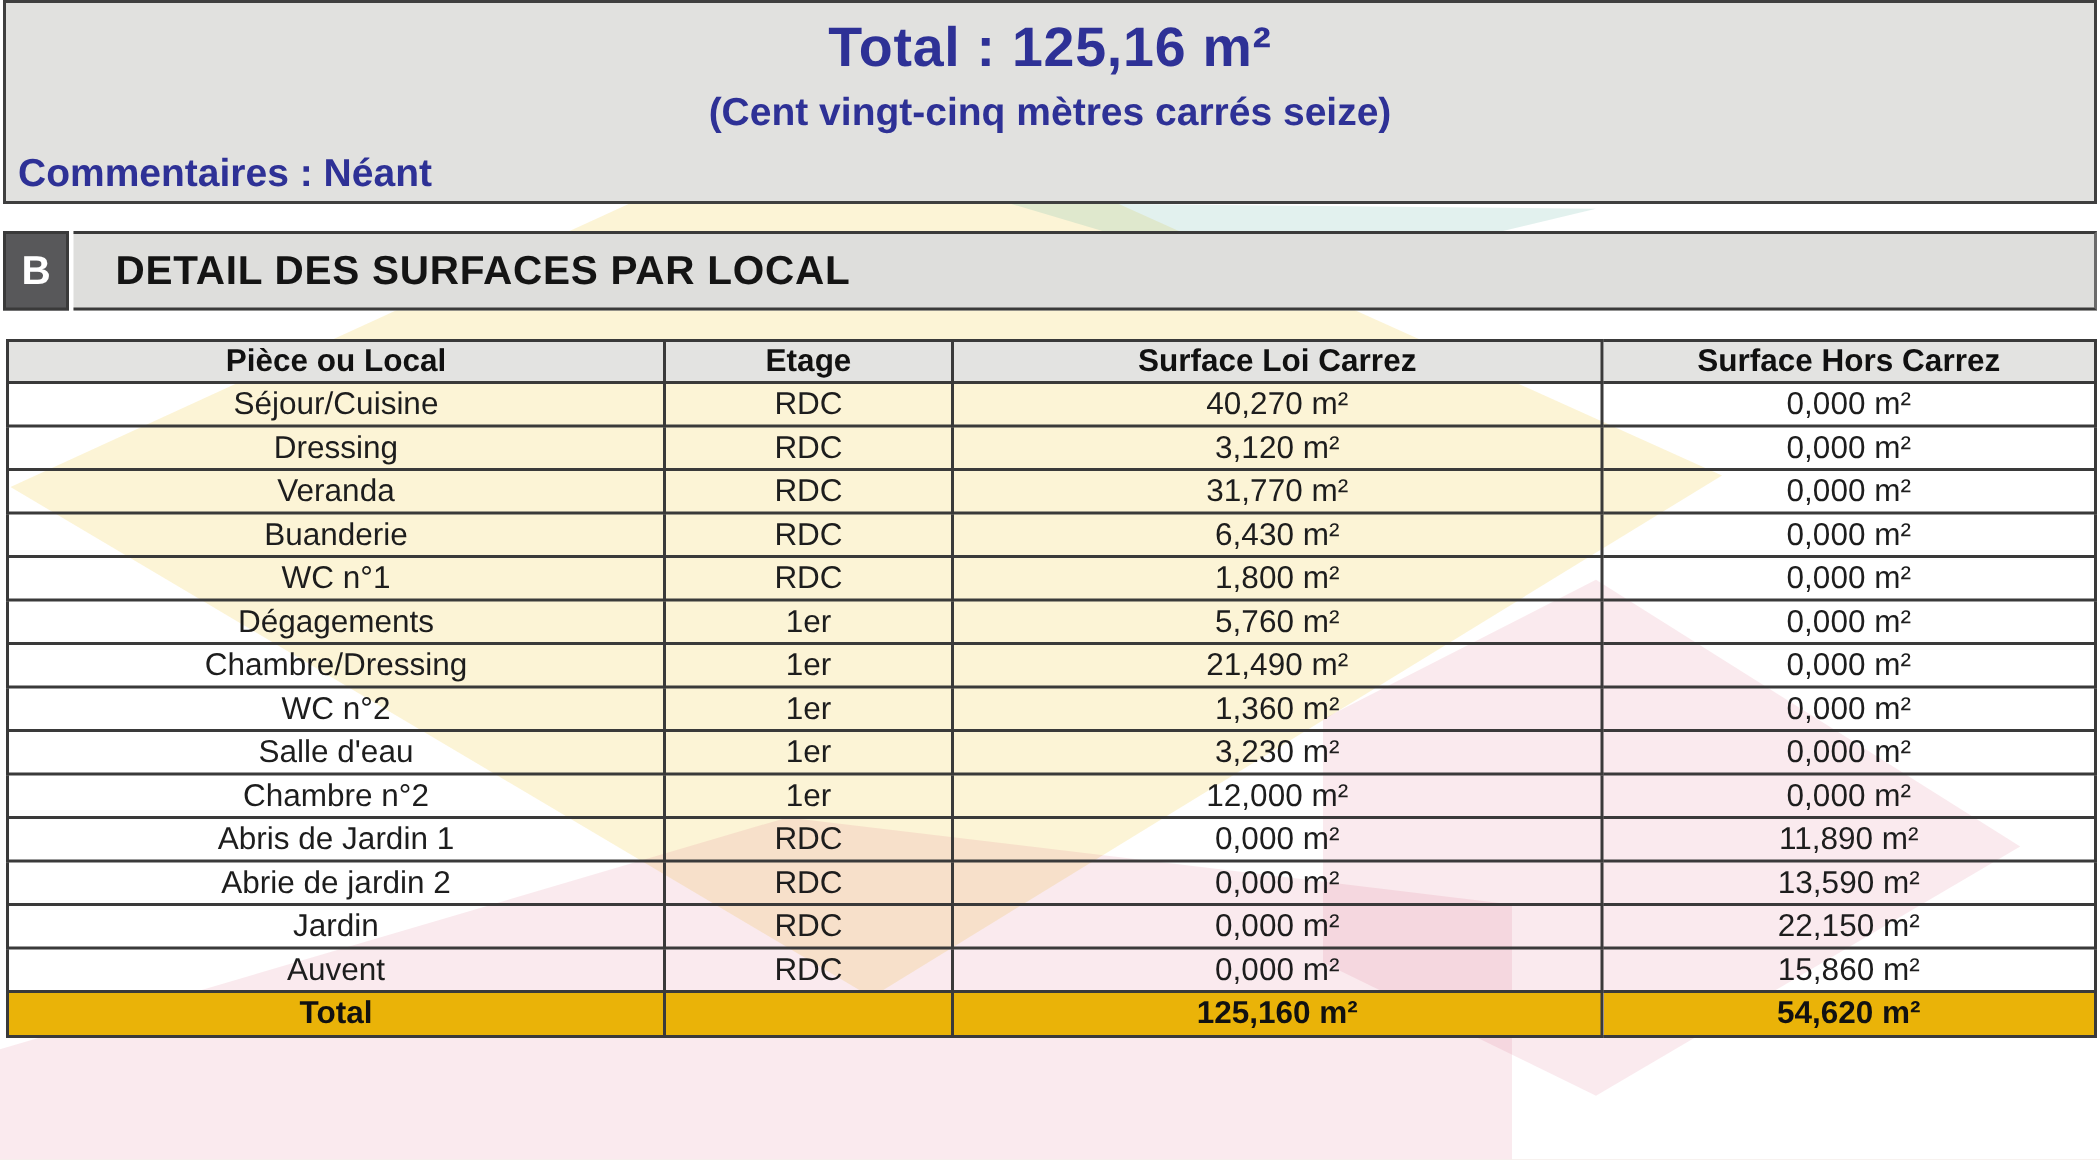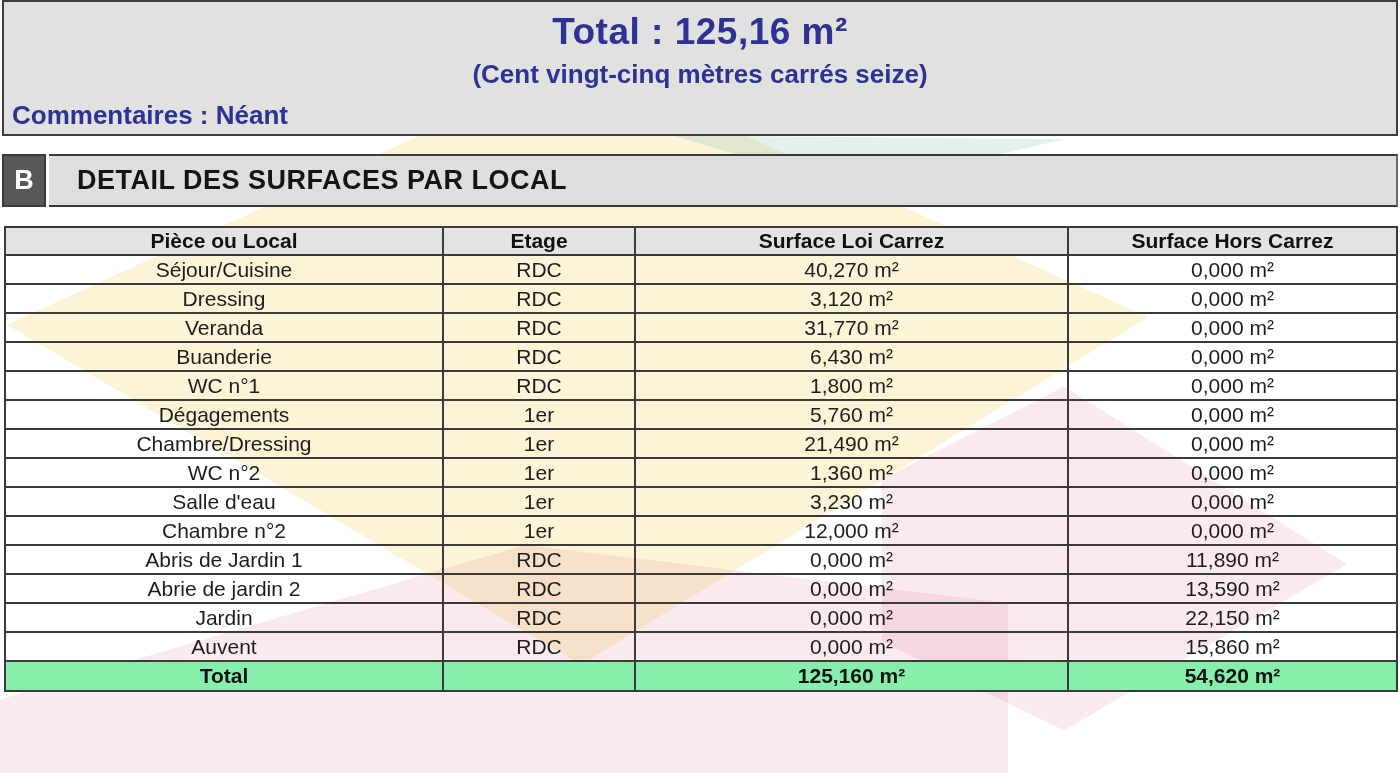--- a/index.html
+++ b/index.html
@@ -72,21 +72,21 @@
   #surface-table th, #surface-table td {
     border: 2px solid #3a3a3a; text-align: center; overflow: hidden; white-space: nowrap;
   }
   #surface-table th {
     height: 28px; background: #e3e3e1; font-size: 21px; font-weight: bold; color: #111111;
   }
   #surface-table td {
     height: 29px; font-size: 21px; color: #1d1d1d; background: transparent; font-weight: normal;
   }
   #surface-table tr.total-row td {
-    background: #86efac; font-weight: bold; color: #111111; height: 30px;
+    background: #eab308; font-weight: bold; color: #111111; height: 30px;
   }
 </style>
 </head>
 <body>
 
 <div id="watermark">
   <div class="wm wm-yellow"></div>
   <div class="wm wm-teal"></div>
   <div class="wm wm-pink-left"></div>
   <div class="wm wm-pink-right"></div>

